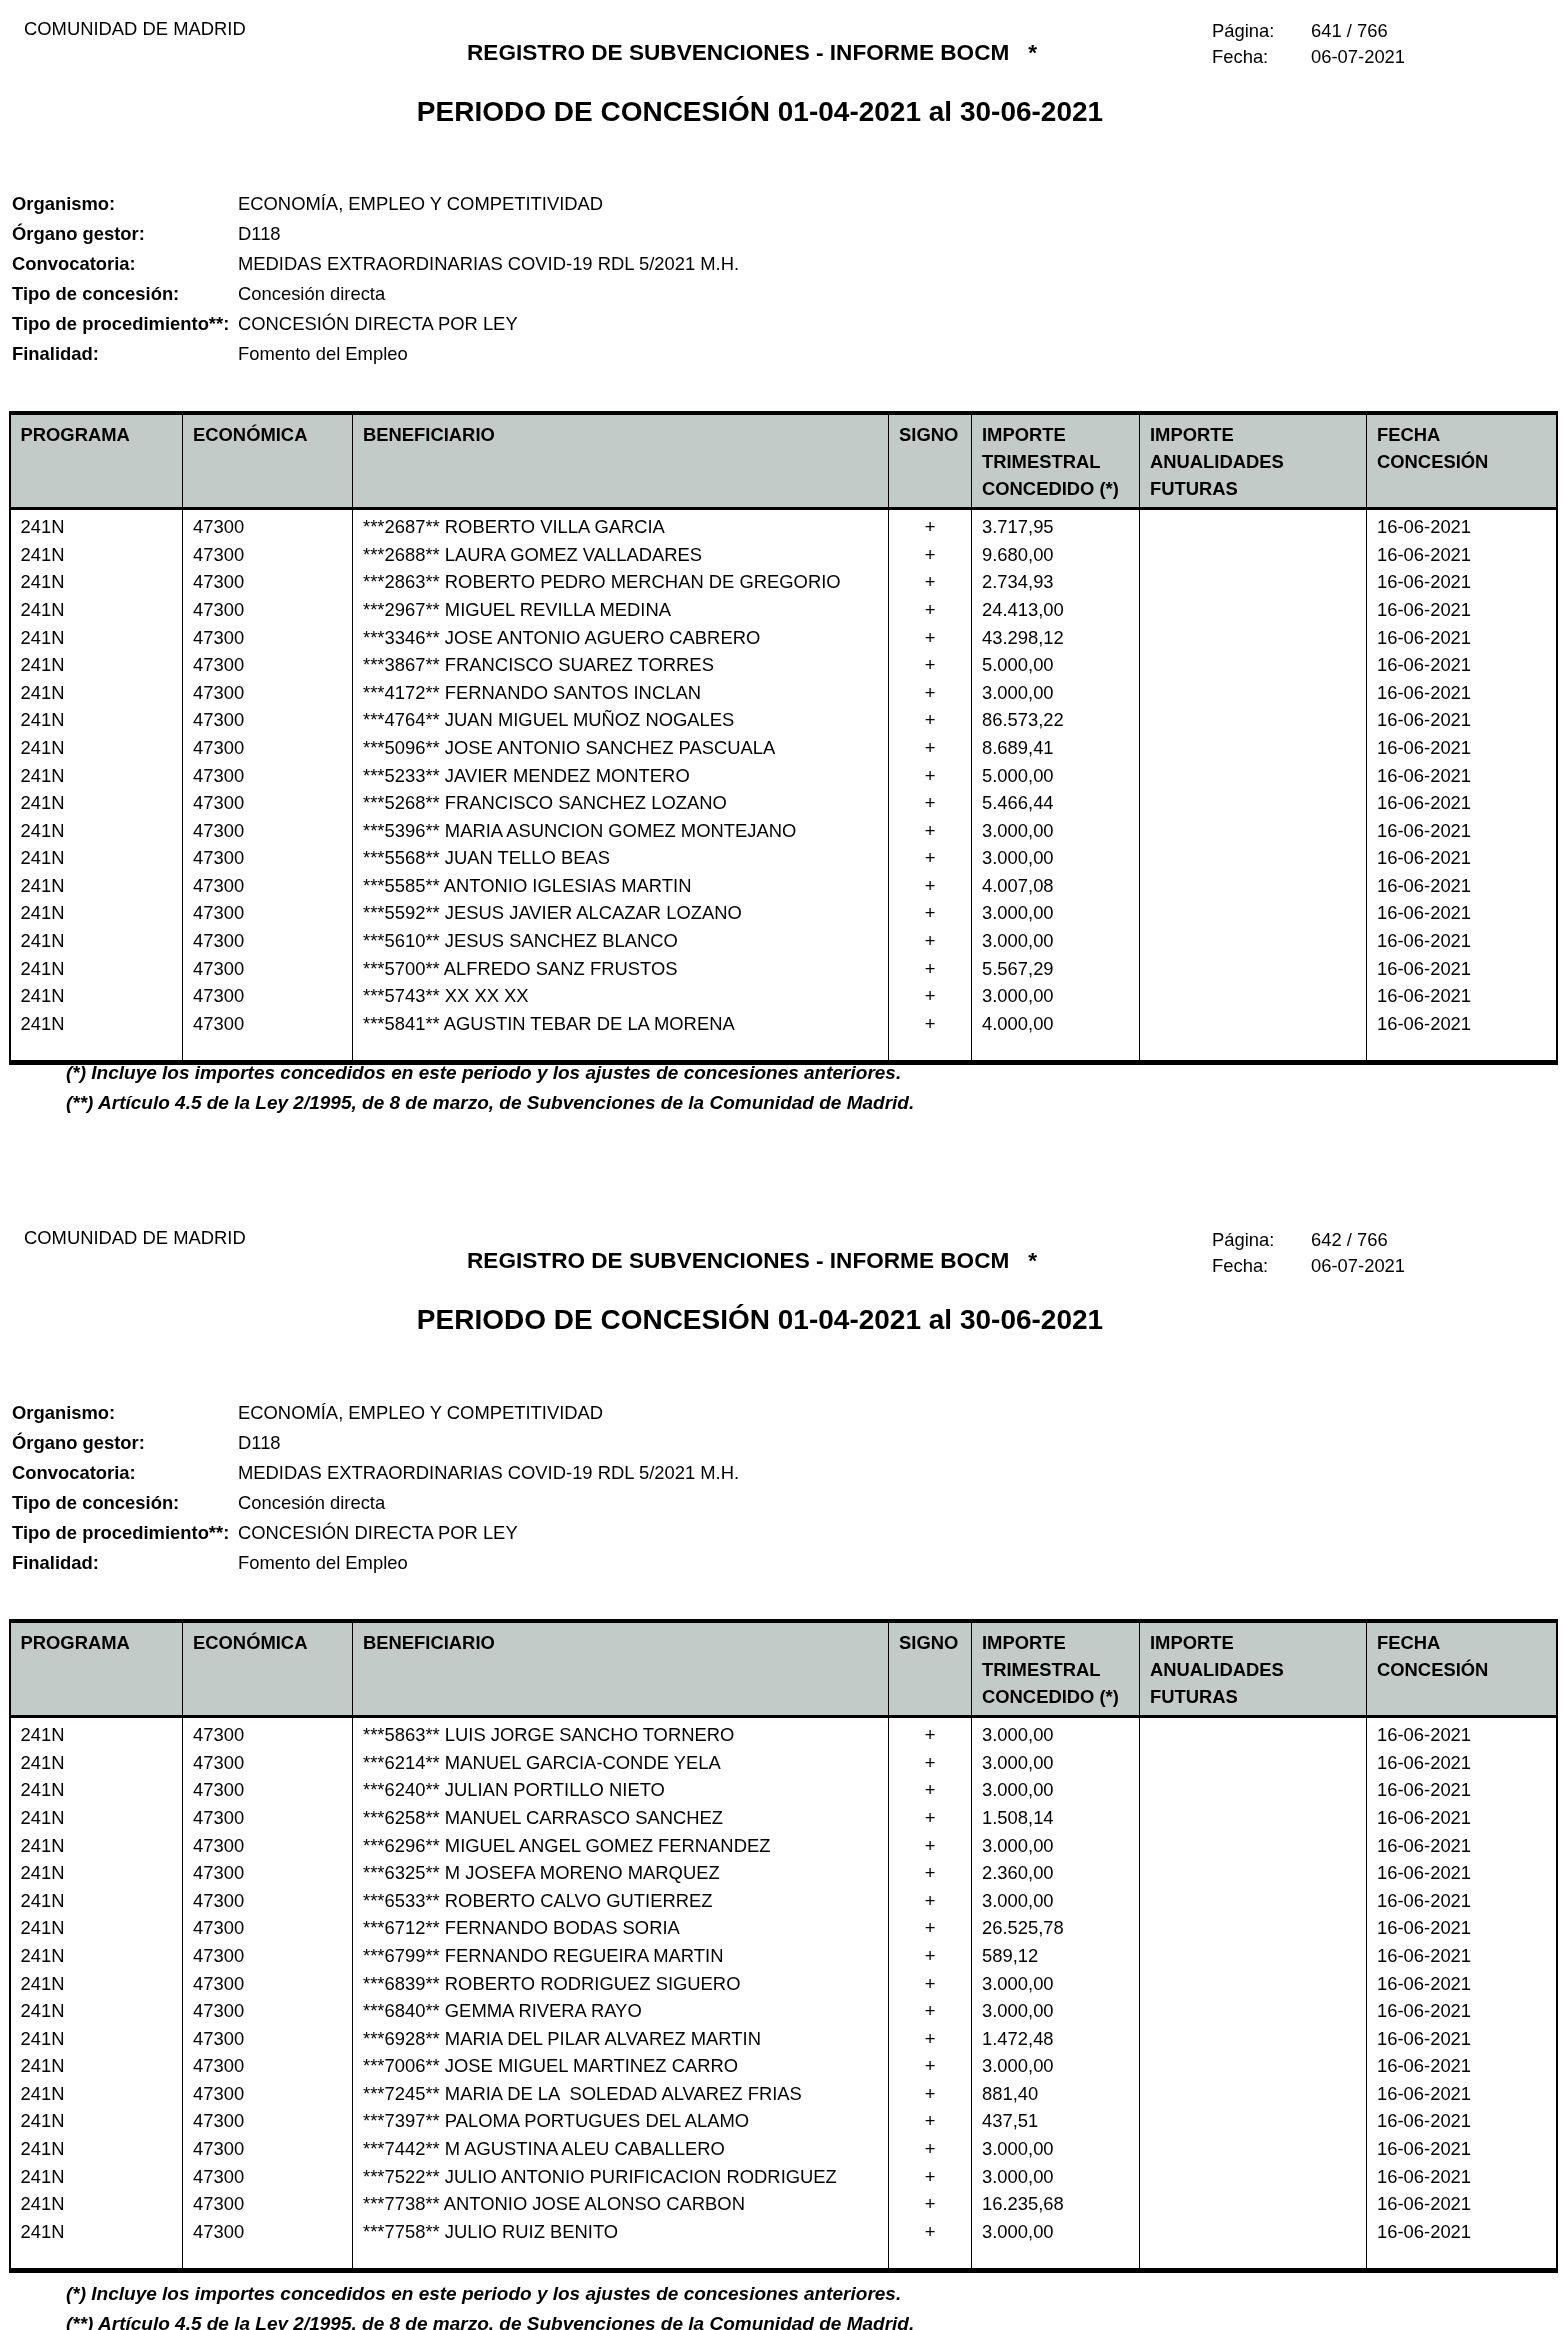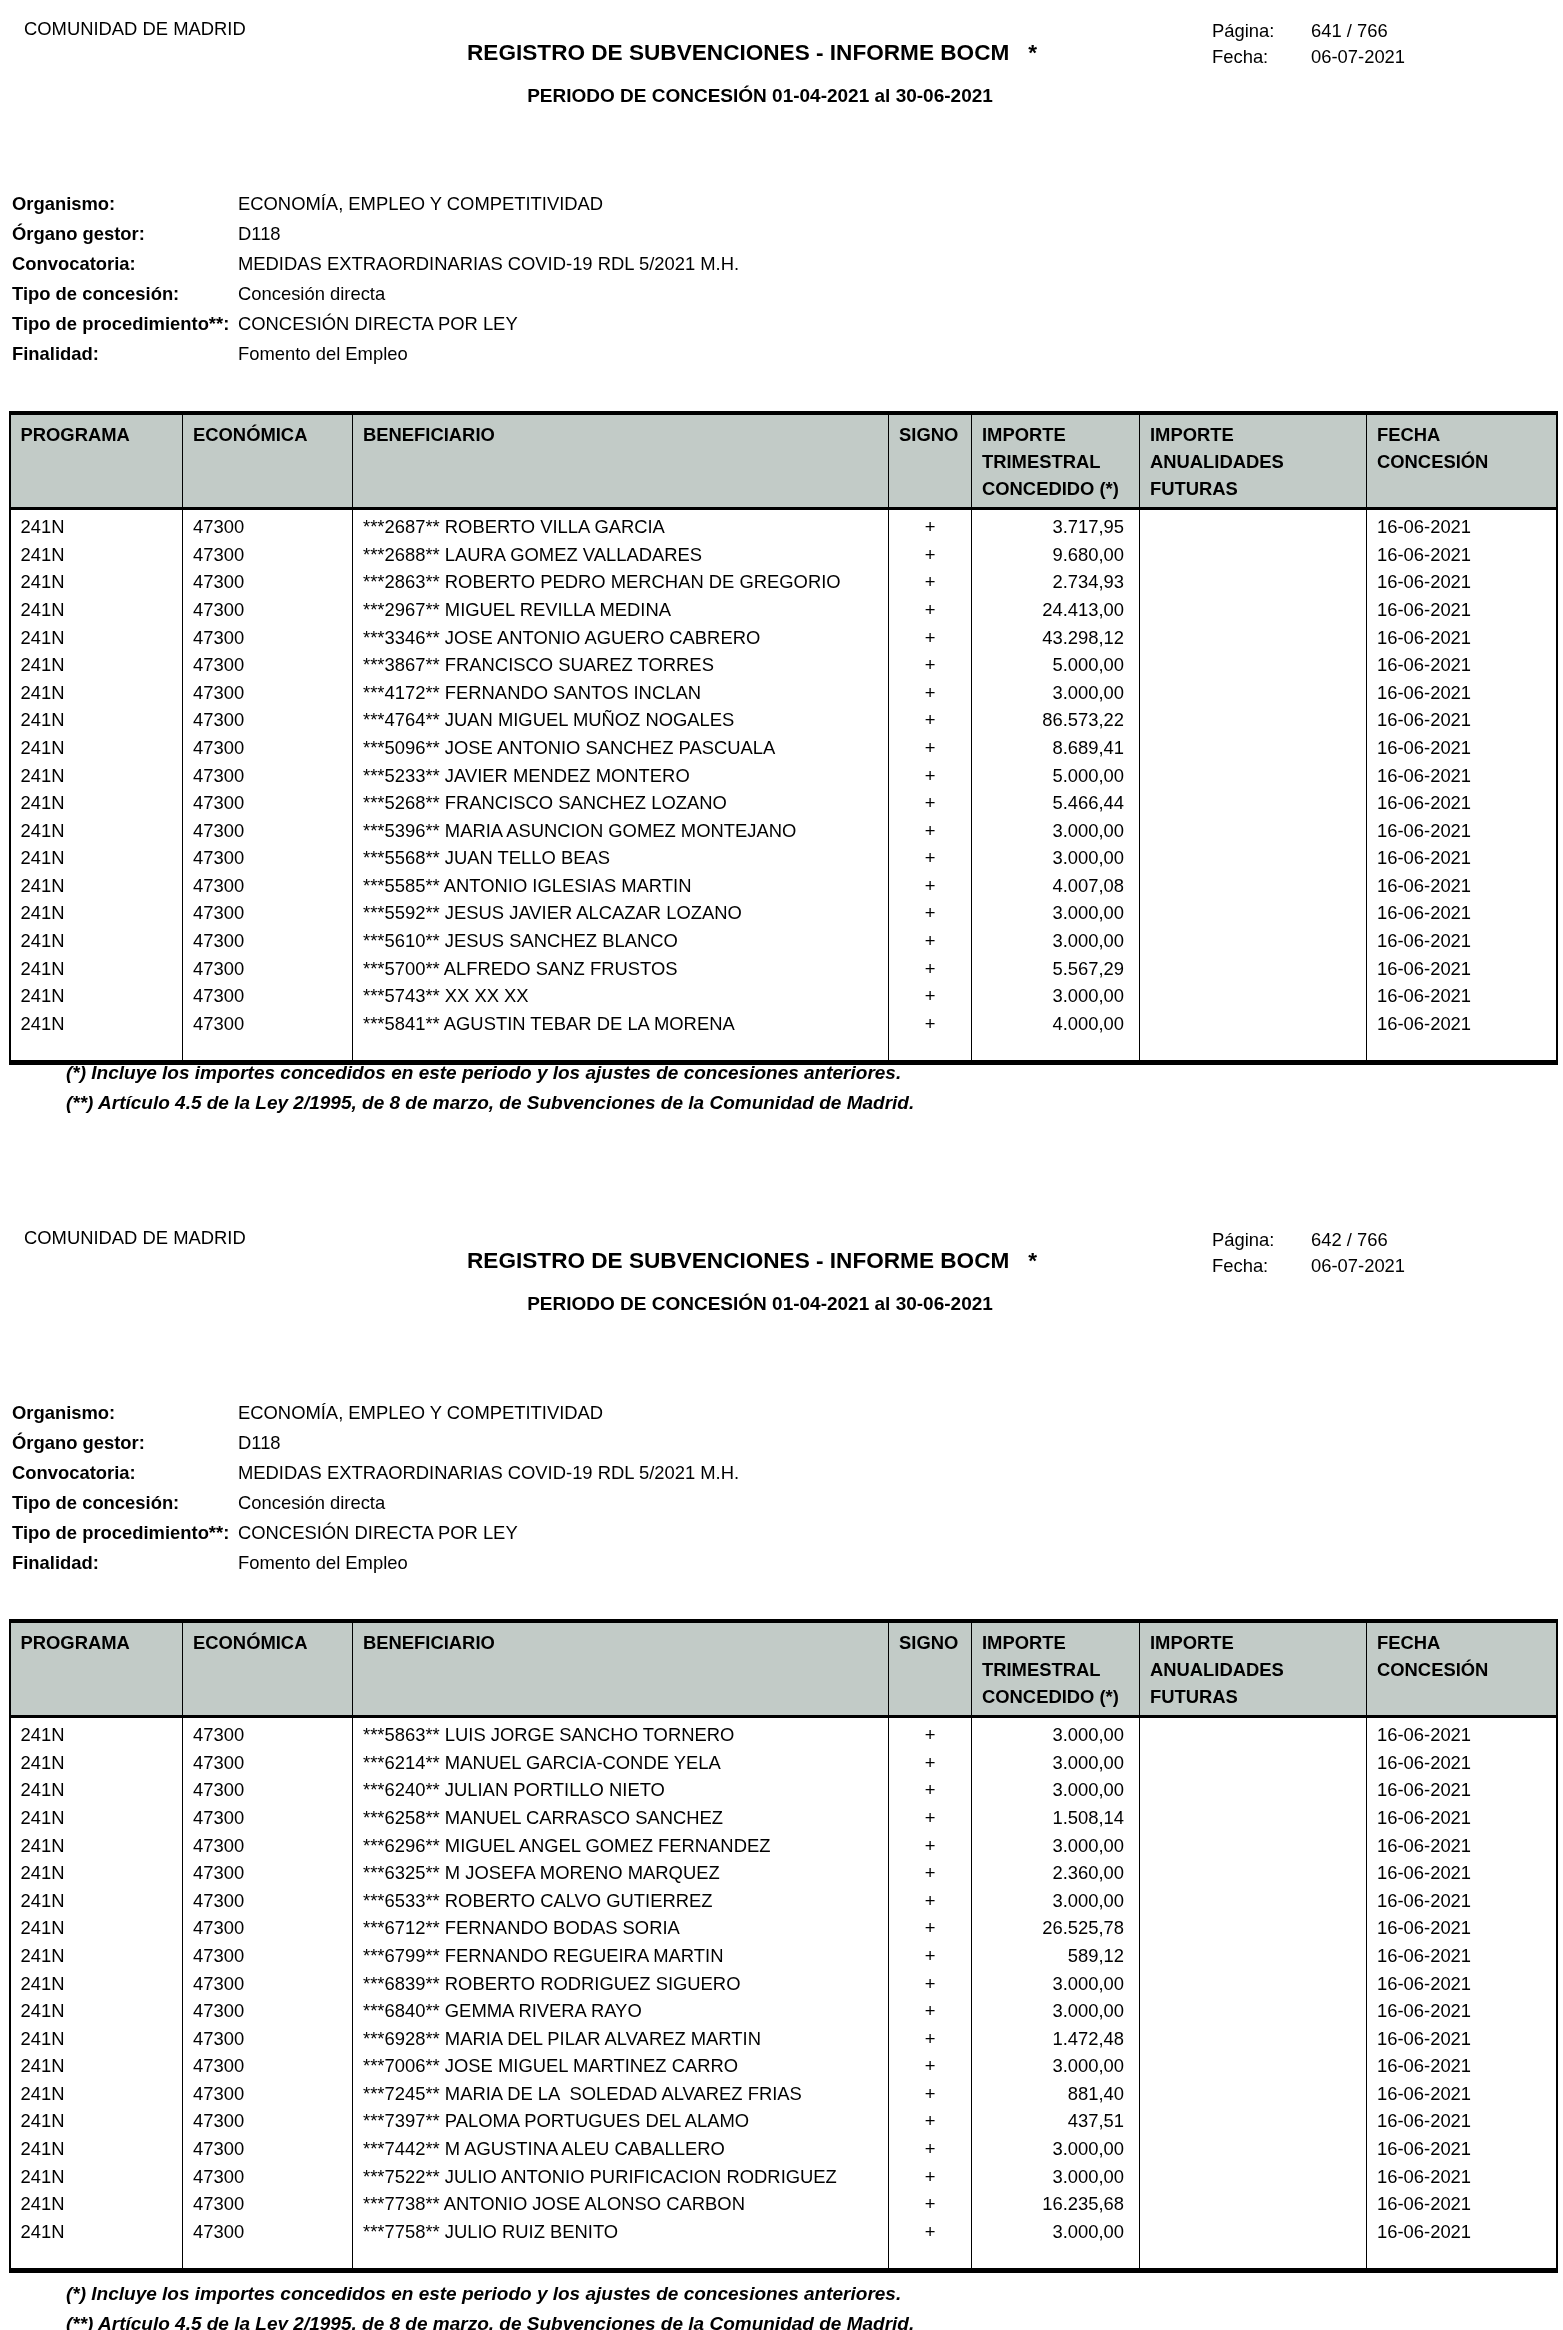--- a/index.html
+++ b/index.html
@@ -10,21 +10,21 @@
   }
   .page{position:relative;width:1564px;height:1165px;overflow:hidden;}
   .abs{position:absolute;}
 
   
   .hdr-left{top:17.7px;left:24px;font-size:18.4px;}
   .hdr-right{top:17.7px;left:1212px;font-size:18.4px;line-height:26px;}
   .hdr-right .lbl{display:inline-block;width:99px;}
   .hdr-titles{top:40px;left:0;width:1504px;text-align:center;}
   .title{font-size:22.6px;font-weight:bold;white-space:pre;}
-  .subtitle{font-size:19px;font-weight:bold;margin-top:19px;white-space:pre;padding-left:16px;}
+  .subtitle{font-size:28px;font-weight:bold;margin-top:30px;white-space:pre;padding-left:16px;}
 
   
   .meta{left:12px;top:189px;font-size:18.4px;}
   .meta-row{height:30px;line-height:30px;white-space:pre;}
   .meta-label{font-weight:bold;display:inline-block;width:226px;}
   .meta-value{}
 
   
   table.tbl{
     left:8.5px;width:1547px;
@@ -49,21 +49,21 @@
   }
   table.tbl th:last-child{border-right:none;}
   table.tbl td{
     border-right:1.4px solid #000;
     height:27.6px;line-height:27.6px;
     padding:0 10px;white-space:pre;overflow:hidden;
     vertical-align:middle;
   }
   table.tbl td:last-child{border-right:none;}
   table.tbl td:nth-child(4){text-align:center;padding:0 2.8px;}
-  table.tbl td:nth-child(5){text-align:right;padding-right:15px;}
+  table.tbl td:nth-child(5){padding-right:15px;}
   table.tbl tr.spacer td{height:22.6px;}
   table.tbl tr:first-child td{padding-top:2.8px;}
 
   
   .foot{left:66px;font-size:19px;font-weight:bold;font-style:italic;line-height:30px;}
   .page--1 .foot{top:1058px;}
 
   
   .page--2 .hdr-left,.page--2 .hdr-right{top:62px;}
   .page--2 .hdr-titles{top:83px;}

